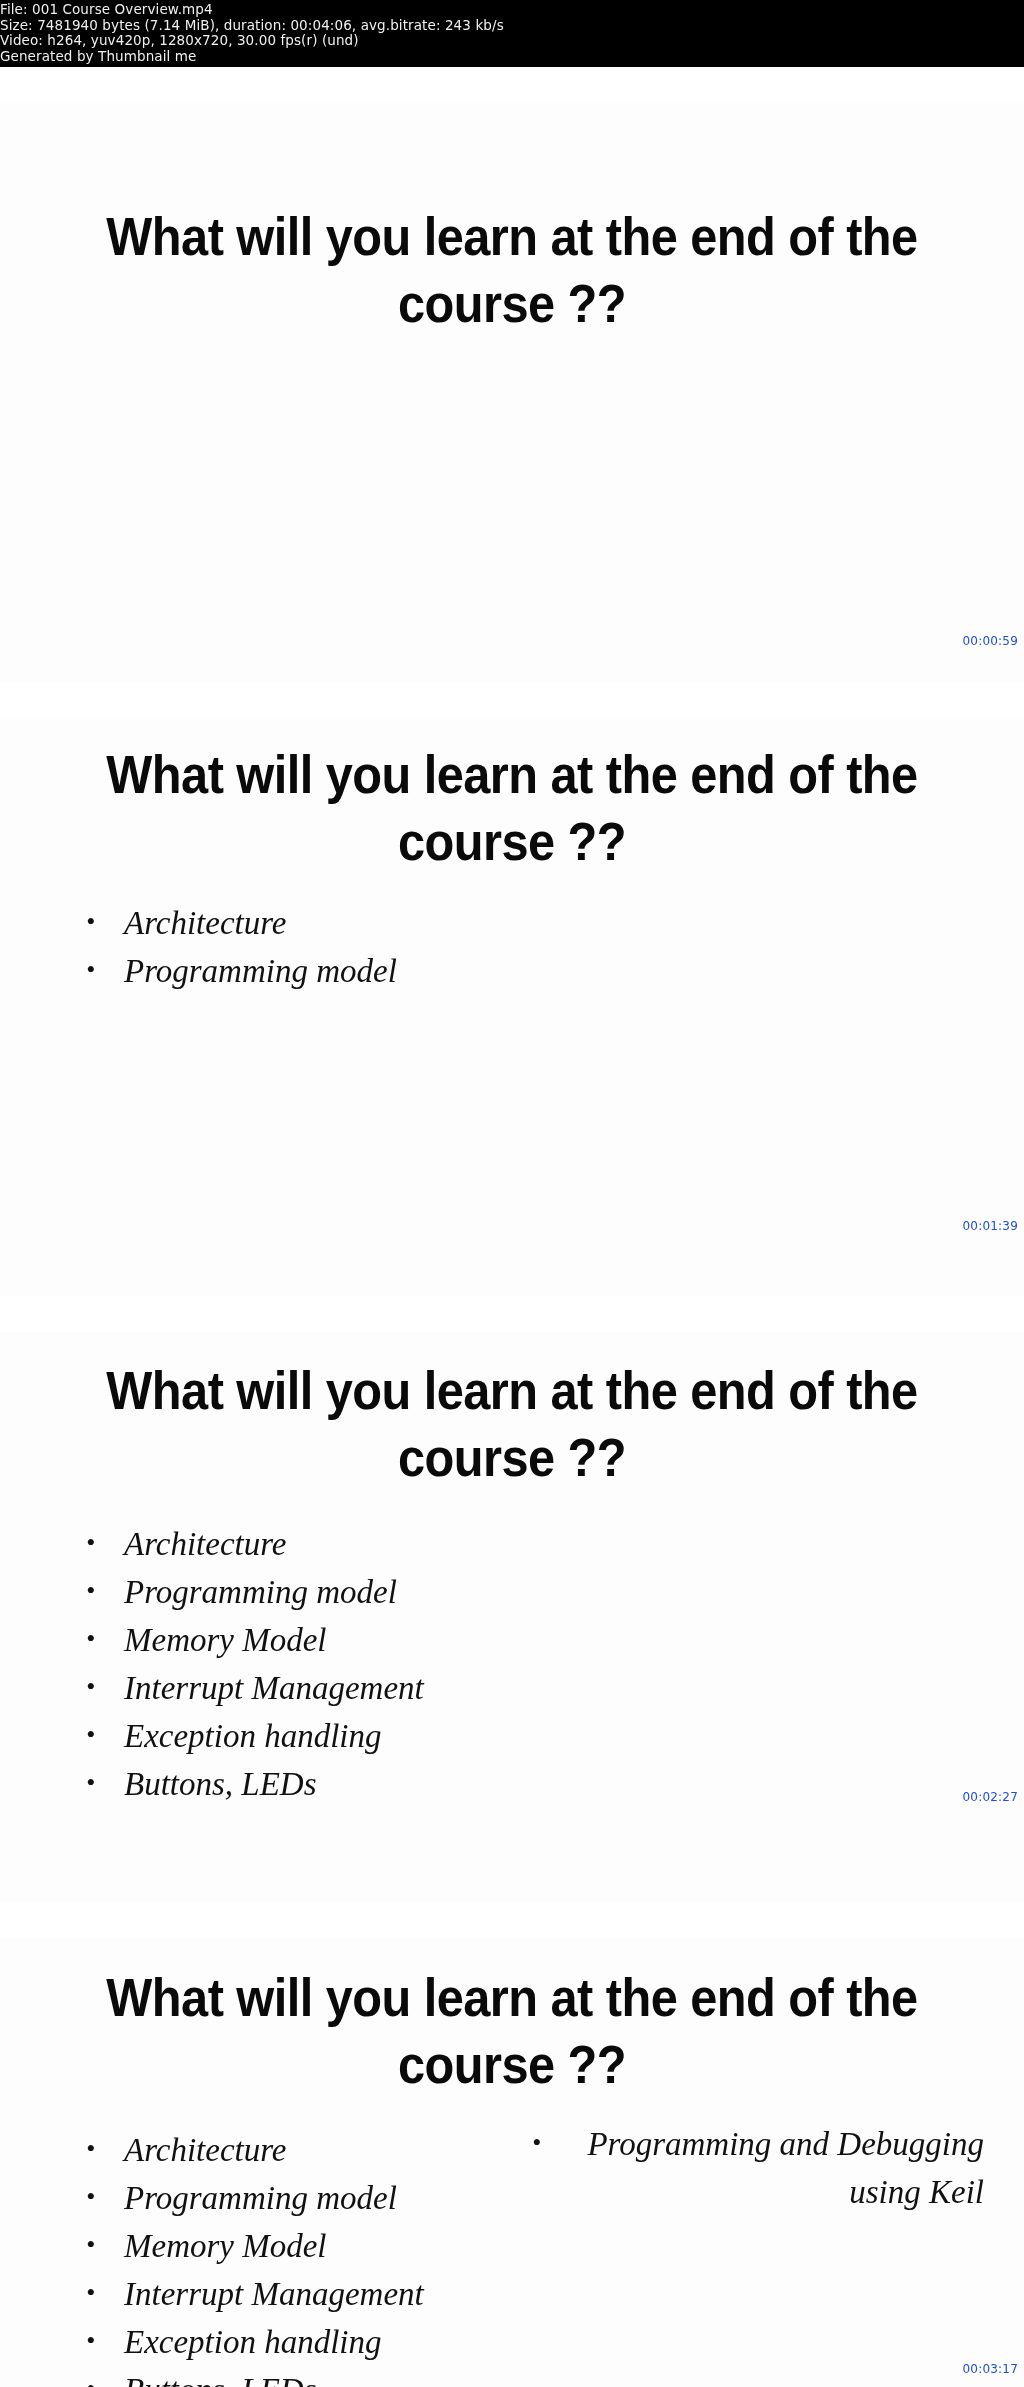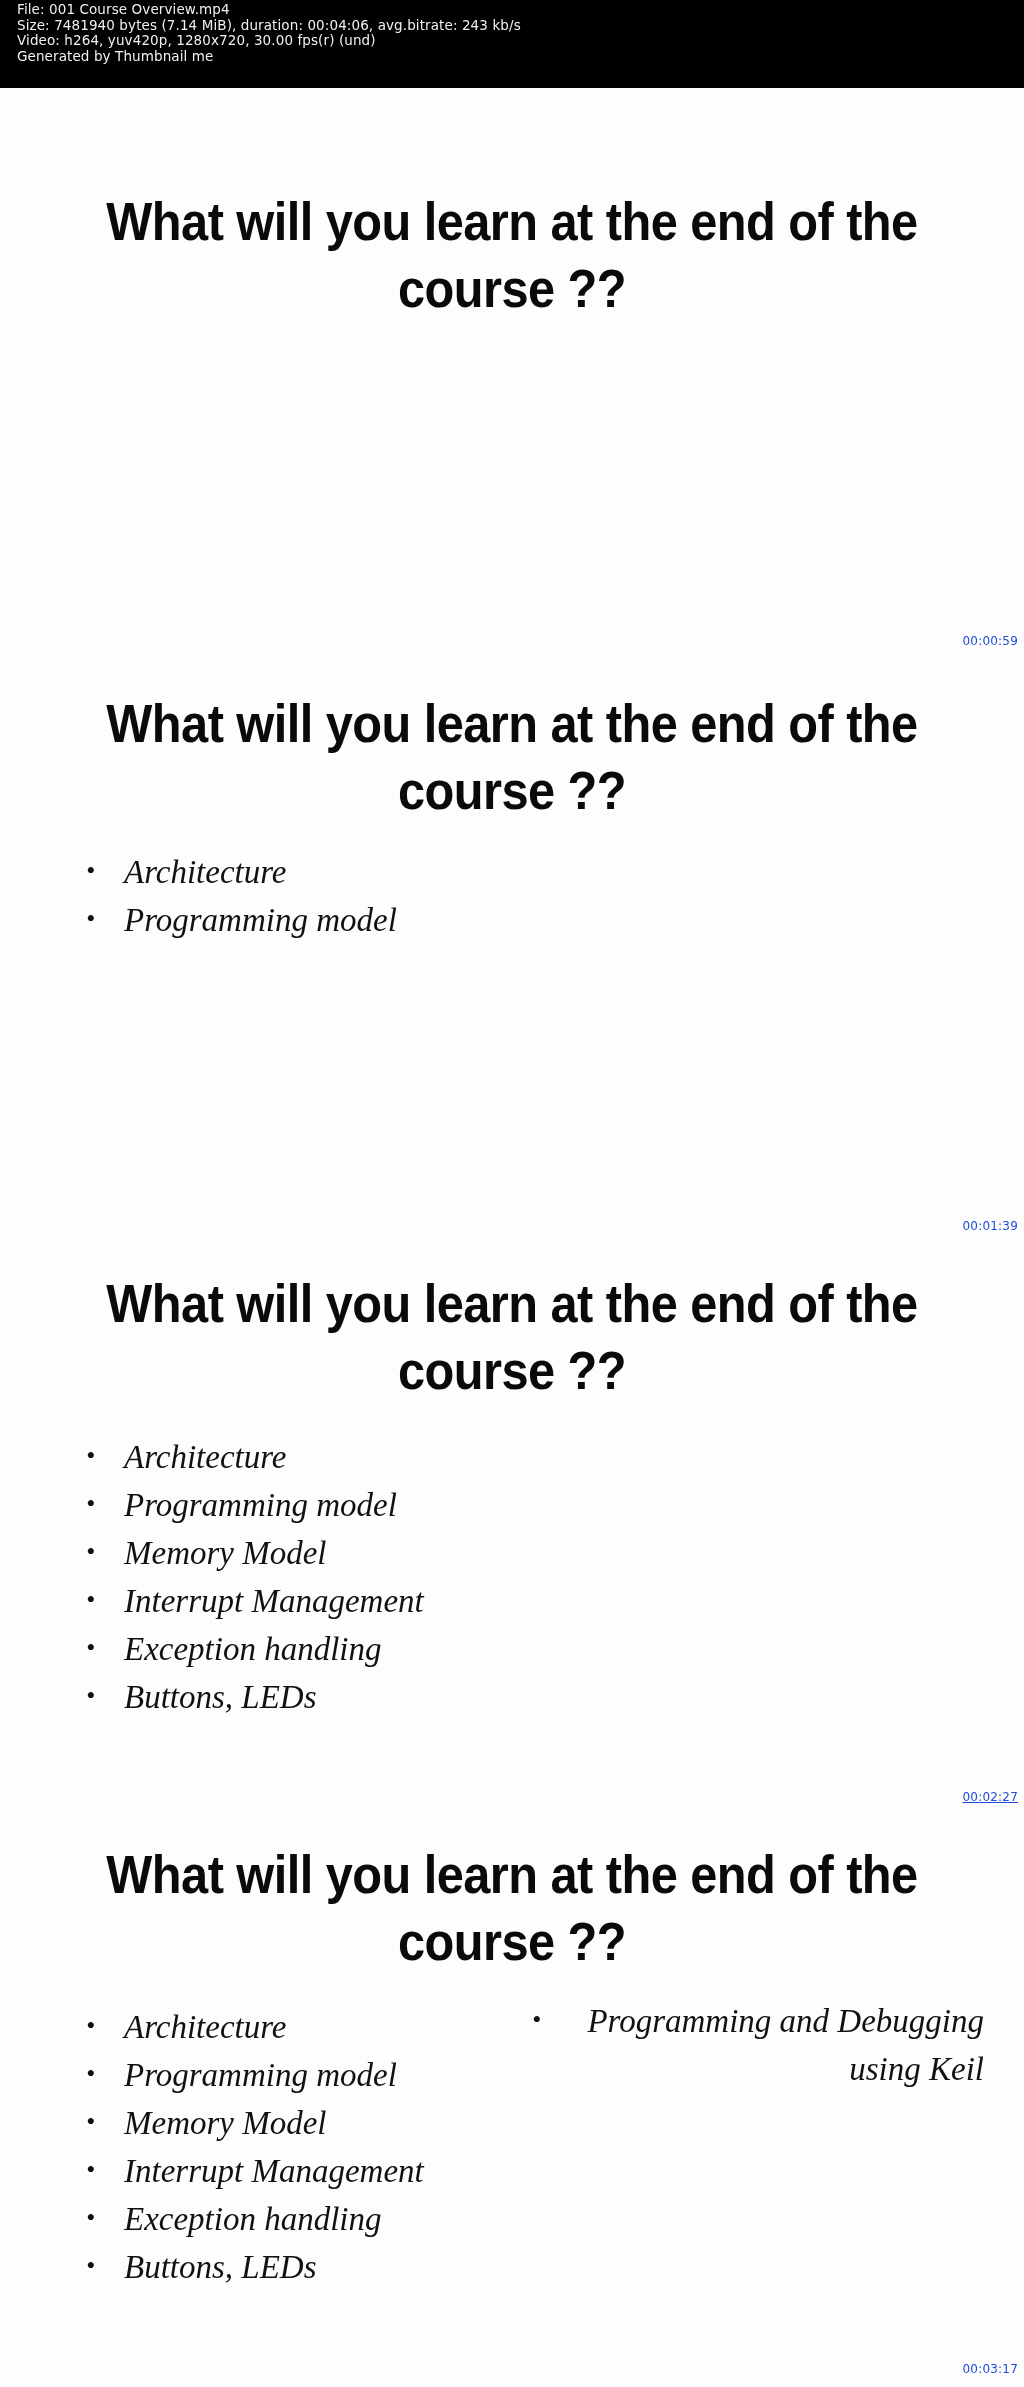--- a/index.html
+++ b/index.html
@@ -14,44 +14,45 @@
     font-family: "Liberation Sans", sans-serif;
     width: 1024px;
     height: 2387px;
     position: relative;
     overflow: hidden;
   }
 
   
   .meta-header {
     width: 1024px;
-    height: 88px;
+    height: 67px;
     background: #000000;
     color: #f0f0f0;
-    padding: 2px 4px 0 17px;
+    padding: 2px 4px 0 0;
     font-family: "DejaVu Sans", sans-serif;
     font-size: 13.5px;
     line-height: 15.6px;
     letter-spacing: 0.1px;
     white-space: nowrap;
     overflow: hidden;
   }
   .meta-line { display: block; }
 
   
   .sheet {
     width: 1024px;
     background: #ffffff;
   }
 
   .thumb {
     position: relative;
     width: 1024px;
     background: #6d28d9;
     overflow: hidden;
+    margin-top: 36px;
   }
   .thumb-1 { height: 580px; }
   .thumb-2 { height: 577px; }
   .thumb-3 { height: 570px; }
   .thumb-4 { height: 579px; }
 
   
   .slide {
     position: absolute;
     left: 0; top: 0;
@@ -121,21 +122,21 @@
     right: 6px;
     font-family: "DejaVu Sans", sans-serif;
     font-size: 12px;
     line-height: 14px;
     color: #1d4ed8;
     letter-spacing: 0.2px;
     white-space: nowrap;
   }
   .ts-pos-1 { top: 634px; }
   .ts-pos-2 { top: 1219px; }
-  .ts-pos-3 { top: 1790px; text-decoration: underline; }
+  .ts-pos-3 { top: 1790px; }
   .ts-pos-4 { top: 2362px; }
 </style>
 </head>
 <body>
 
 <div class="meta-header">
   <span class="meta-line">File: 001 Course Overview.mp4</span>
   <span class="meta-line">Size: 7481940 bytes (7.14 MiB), duration: 00:04:06, avg.bitrate: 243 kb/s</span>
   <span class="meta-line">Video: h264, yuv420p, 1280x720, 30.00 fps(r) (und)</span>
   <span class="meta-line">Generated by Thumbnail me</span>

